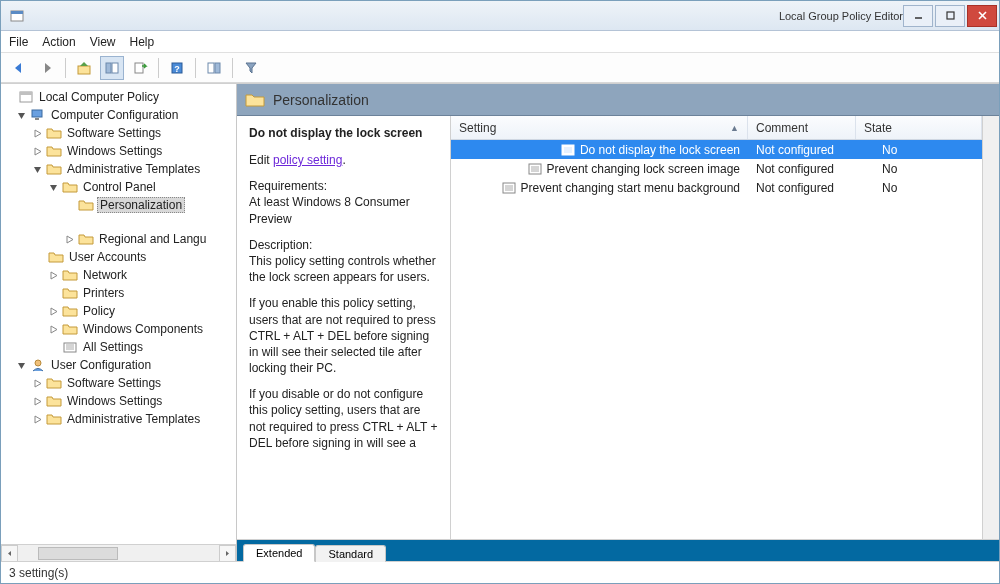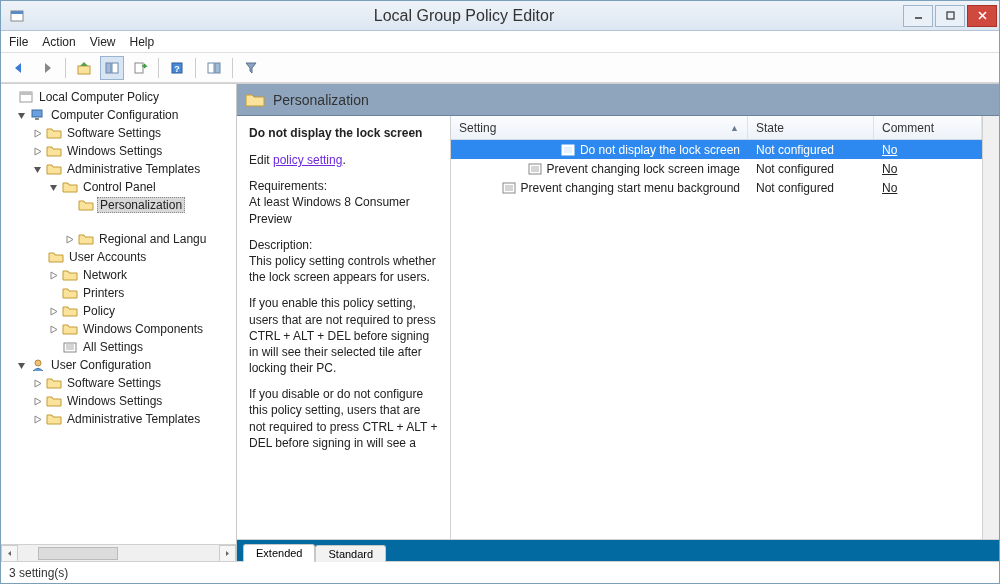--- a/index.html
+++ b/index.html
@@ -1,20 +1,20 @@
 <!DOCTYPE html>
 <html><head>
 <meta charset="utf-8">
 <style>
 * { box-sizing: border-box; margin: 0; padding: 0; }
 body { font-family: "Segoe UI", Tahoma, sans-serif; font-size: 12px; background: #fff; overflow: hidden; }
 .window { width: 1000px; height: 584px; border: 1px solid #7a9fbb; background: #fff; display: flex; flex-direction: column; box-shadow: 0 2px 10px rgba(0,0,0,0.15); }
 .titlebar { height: 30px; background: linear-gradient(#eef3f8, #dde7f2); display: flex; align-items: center; border-bottom: 1px solid #b4c3d6; }
 .title-icon { width: 16px; height: 16px; margin-left: 8px; }
-.title-text { flex: 1; text-align: center; font-size: 16px; color: #333; }
+.title-text { flex: 1; text-align: right; font-size: 11px; color: #333; }
 .window-controls { display: flex; }
 .wctl { width: 30px; height: 22px; border: 1px solid #a0b4cc; margin-right: 2px; display: flex; align-items: center; justify-content: center; background: #eaf0f8; cursor: pointer; }
 .wctl.close { background: #d0493e; border-color: #a83127; color: #fff; }
 .wctl svg { width: 11px; height: 11px; }
 .menubar { height: 22px; display: flex; align-items: center; padding: 0 8px; gap: 14px; background: #fff; border-bottom: 1px solid #e0e0e0; }
 .menubar span { color: #222; cursor: pointer; }
 .toolbar { height: 30px; display: flex; align-items: center; padding: 0 6px; gap: 4px; background: #fdfdfd; border-bottom: 1px solid #d8d8d8; }
 .tbtn { width: 24px; height: 24px; display: flex; align-items: center; justify-content: center; border: 1px solid transparent; cursor: pointer; }
 .tbtn.active { border-color: #9ab3d0; background: #d8e5f3; }
 .tbtn svg { width: 16px; height: 16px; }
@@ -47,21 +47,21 @@
 .col-state { width: 126px; }
 .col-comment { width: 108px; }
 .sort-indicator { margin-left: auto; font-size: 9px; color: #6a7a90; }
 .list-rows { flex: 1; overflow: auto; background: #fff; }
 .list-row { display: flex; height: 19px; align-items: center; font-size: 12px; }
 .list-row.selected { background: #2d89ef; color: #fff; }
 .list-row .cell { padding: 0 8px; overflow: hidden; text-overflow: ellipsis; white-space: nowrap; }
 .cell-icon { width: 16px; height: 14px; flex-shrink: 0; margin-left: 4px; }
 .cell.col-setting { flex: 1; display: flex; align-items: center; gap: 4px; }
 .cell.col-state { width: 126px; }
-.cell.col-comment { width: 108px; text-decoration: underline; }
+.cell.col-comment { width: 108px; }
 .list-row:not(.selected) { color: #222; }
 .tabs-row { height: 22px; border-top: 1px solid #d0d0d0; display: flex; align-items: flex-end; padding-left: 6px; gap: 0; background: #0369a1; }
 .tab { padding: 2px 12px; border: 1px solid #c7c7c7; border-bottom: none; background: #f2f2f2; font-size: 11px; cursor: pointer; border-radius: 3px 3px 0 0; position: relative; top: 1px; }
 .tab.active { background: #fff; border-bottom: 1px solid #fff; }
 .statusbar { height: 22px; border-top: 1px solid #d0d0d0; display: flex; align-items: center; padding: 0 8px; font-size: 12px; color: #333; background: #fff; }
 .vscrollbar { width: 17px; background: #f0f0f0; border-left: 1px solid #d0d0d0; }
 .desc-body-wrap { display: flex; flex: 1; min-height: 0; }
 </style>
 </head>
 <body>
@@ -379,25 +379,25 @@
           <p><span>Description:</span><br><span>This policy setting controls whether the lock screen appears for users.</span></p>
           <p>If you enable this policy setting, users that are not required to press CTRL + ALT + DEL before signing in will see their selected tile after locking their PC.</p>
           <p>If you disable or do not configure this policy setting, users that are not required to press CTRL + ALT + DEL before signing in will see a</p>
         </div>
         <div class="list-pane">
           <div class="list-header">
             <div class="col col-setting">
                 <span>Setting</span>
                 <span class="sort-indicator">▲</span>
               </div>
+            <div class="col col-comment">
+                <span>Comment</span>
+              </div>
             <div class="col col-state">
                 <span>State</span>
-              </div>
-            <div class="col col-comment">
-                <span>Comment</span>
               </div>
           </div>
           <div class="list-rows" id="settings-list">
               <div class="list-row selected">
     <div class="cell col-setting">
       <span class="cell-icon"><svg viewBox="0 0 16 14">
                       <rect x="2" y="2" width="12" height="10" fill="#fff" stroke="#fff"></rect>
                       <line x1="4" y1="5" x2="12" y2="5" stroke="#cde3ff"></line>
                       <line x1="4" y1="7" x2="12" y2="7" stroke="#cde3ff"></line>
                       <line x1="4" y1="9" x2="12" y2="9" stroke="#cde3ff"></line>

